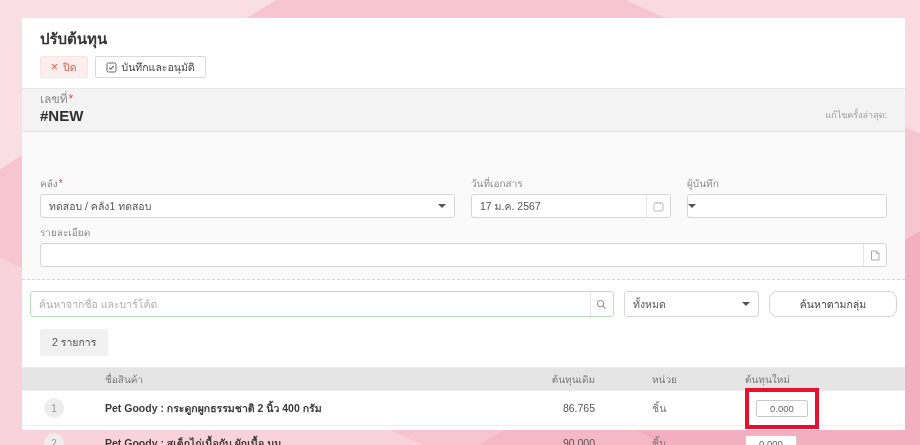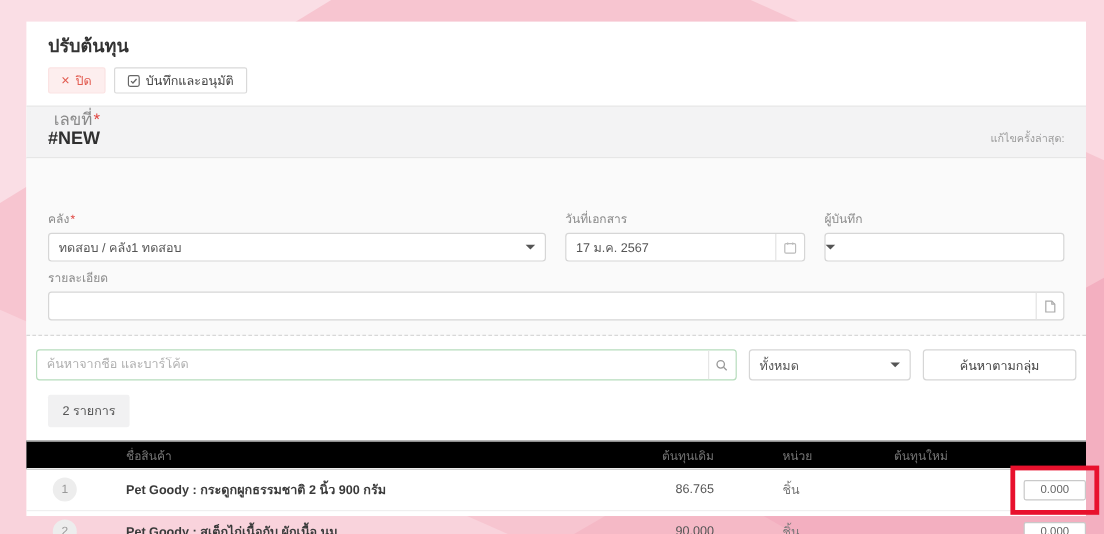--- a/index.html
+++ b/index.html
@@ -25,21 +25,21 @@
   .btn { height:22px; display:inline-flex; align-items:center; gap:5px; padding:0 10px;
          font-size:10.5px; border-radius:2px; cursor:pointer; border:1px solid transparent; background:#fff; }
   .btn-close { background:#fdeeee; color:#e25b50; border-color:#fbe3e3; }
   .btn-close .x { font-size:12px; line-height:1; color:#e25b50; }
   .btn-save { border-color:#d9d9d9; color:#444; }
   .btn-save svg { display:block; }
 
   
   .doc-band { height:44px; background:#f3f3f4; border-top:1px solid #e8e8e8; border-bottom:1px solid #e3e3e3;
               padding:5px 18px 6px; display:flex; justify-content:space-between; align-items:flex-end; }
-  .lbl { font-size:14px; color:#8a8a8a; line-height:13px;text-align:right; }
+  .lbl { font-size:12px; color:#8a8a8a; line-height:13px; }
   .req { color:#e0433e; margin-left:1px; }
   .doc-number { font-size:15px; font-weight:bold; color:#2f2f2f; line-height:18px; margin-top:1px; }
   .last-edited { font-size:9px; color:#9a9a9a; padding-bottom:3px; }
 
   
   .fields-band { background:#fafafa; padding:9px 18px 12px; border-bottom:1px dashed #d8d8d8; }
   .row3 { display:grid; grid-template-columns:1fr 200px 200px; gap:16px;margin-top:36px; }
   .field-label { font-size:10px; color:#8a8a8a; margin-bottom:4px; line-height:13px; }
   .control { height:24px; background:#fff; border:1px solid #d6d6d6; border-radius:3px;
              display:flex; align-items:center; font-size:10.5px; color:#555; }
@@ -52,43 +52,43 @@
   input.text { border:none; outline:none; background:transparent; font-size:10.5px; color:#555;
                font-family:inherit; width:100%; padding:0 8px; }
   input.text::placeholder { color:#b0b0b0; }
 
   
   .search-row { padding:11px 8px 0; display:flex; gap:10px; }
   .search-box { flex:1; height:26px; border:1px solid #b7ddbd; border-radius:3px; background:#fff;
                 display:flex; align-items:center; }
   .search-box .icon-seg { border-left:1px solid #e6e6e6; }
   .select-sm { width:135px; height:26px; }
-  .btn-group-search { width:128px; height:26px; border:1px solid #d6d6d6; border-radius:3px; background:#fff;
+  .btn-group-search { width:128px; height:26px; border:1px solid #d6d6d6; border-radius:8px; background:#fff;
                       font-size:10.5px; color:#444; display:flex; align-items:center; justify-content:center; cursor:pointer; }
 
   
   .count-chip { display:inline-block; margin:12px 0 0 18px; background:#f1f1f2; border-radius:2px;
                 padding:5px 12px; font-size:10.5px; color:#555; }
 
   
   .table { margin-top:11px; }
   .t-grid { display:grid; grid-template-columns:64px 1fr 120px 150px 160px; align-items:center; }
-  .t-head { height:24px; background:#000000; border-top:1px solid #ececec; border-bottom:1px solid #ececec;
+  .t-head { height:24px; background:#e5e5e5; border-top:1px solid #ececec; border-bottom:1px solid #ececec;
             font-size:10px; color:#777; }
   .t-head .c-name { padding-left:19px; }
   .c-old { text-align:right; }
   .c-unit { padding-left:57px; }
   .t-head .c-new { padding-right:8px; }
   .t-row { height:35px; border-bottom:1px solid #efefef; font-size:10.5px; color:#555; }
   .row-no { display:flex; justify-content:center; }
   .no-circle { width:20px; height:20px; border-radius:50%; background:#ededed; color:#999;
                font-size:10px; display:flex; align-items:center; justify-content:center; }
   .c-name.cell { padding-left:19px; font-weight:bold; color:#3a3a3a; white-space:nowrap; overflow:hidden; }
   .c-unit.cell { color:#777; }
-  .c-new.cell { display:flex; justify-content:flex-end; }
+  .c-new.cell { display:flex; padding-right:30px; }
   .cost-input { width:52px; height:17px; border:1px solid #c9c9c9; border-radius:2px; text-align:center;
                 font-size:9.5px; color:#666; font-family:inherit; outline:none; background:#fff; }
   .hl-box { position:relative; z-index:2; display:inline-flex; align-items:center; justify-content:center;
             border:4px solid #e8112d; padding:8px 7px; margin:-12px -11px -12px 0; background:transparent; }
 </style>
 </head>
 <body>
 
 <div class="stage">
   <div class="tri tri-a"></div>
@@ -204,21 +204,21 @@
         <div class="c-name">ชื่อสินค้า</div>
         <div class="c-old">ต้นทุนเดิม</div>
         <div class="c-unit">หน่วย</div>
         <div class="c-new">ต้นทุนใหม่</div>
       </div>
 
       <div class="t-grid t-row">
         <div class="row-no">
           <span class="no-circle">1</span>
         </div>
-        <div class="c-name cell">Pet Goody : กระดูกผูกธรรมชาติ 2 นิ้ว 900 กรัม</div>
+        <div class="c-name cell">Pet Goody : กระดูกผูกธรรมชาติ 2 นิ้ว 400 กรัม</div>
         <div class="c-old cell">86.765</div>
         <div class="c-unit cell">ชิ้น</div>
         <div class="c-new cell">
           <span class="hl-box">
             <input class="cost-input" type="text" value="0.000" style="">
           </span>
         </div>
       </div>
 
       <div class="t-grid t-row">

